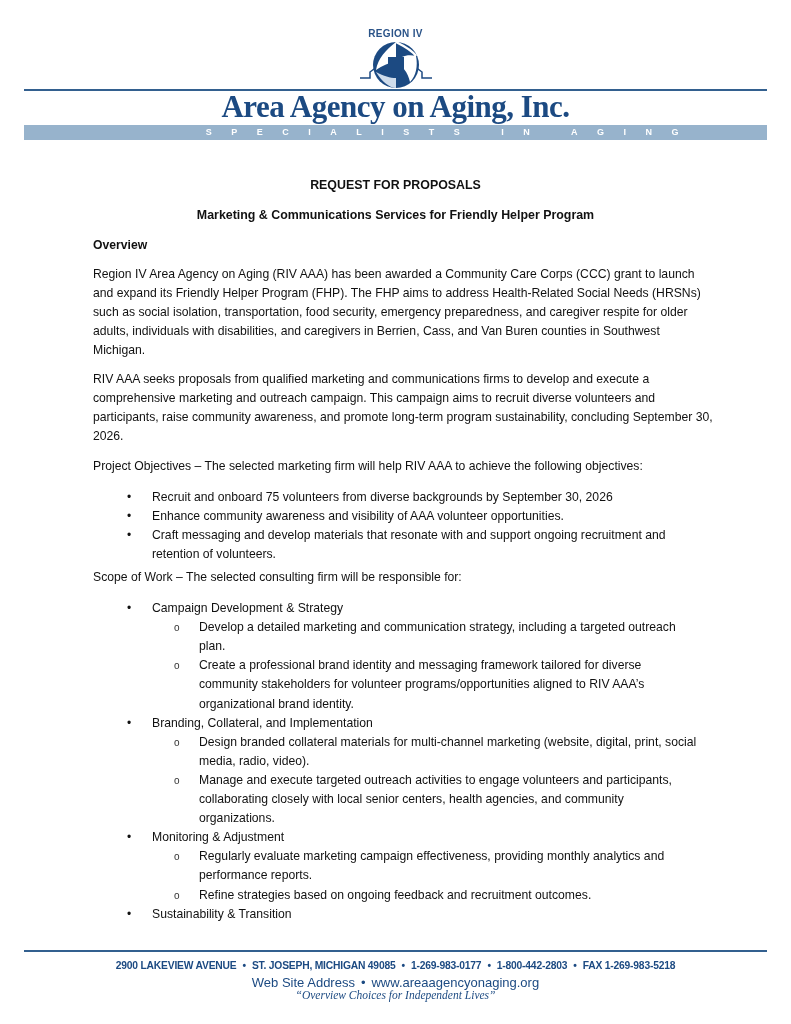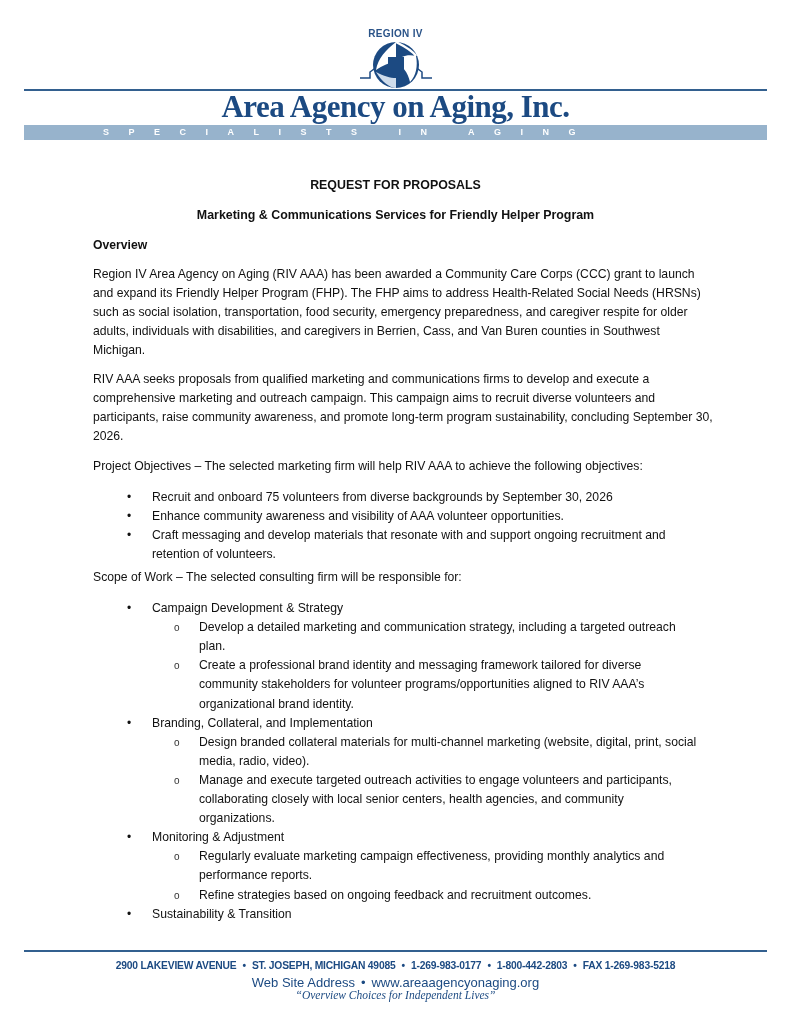--- a/index.html
+++ b/index.html
@@ -10,21 +10,21 @@
   .region-label { position: absolute; top: 28px; left: 0; width: 791px; text-align: center;
                   font-family: "Liberation Sans", sans-serif; font-size: 10px; font-weight: bold;
                   color: #2a5388; letter-spacing: 0.3px; }
   .logo { position: absolute; left: 356px; top: 38px; width: 80px; height: 54px; }
   .rule-top { position: absolute; top: 89px; left: 24px; width: 743px; height: 2px; background: #33608f; }
   .agency-name { position: absolute; top: 89px; left: 0; width: 791px; text-align: center;
                  font-family: "Liberation Serif", serif; font-weight: bold; font-size: 31px;
                  color: #1c4a82; letter-spacing: -0.5px; }
   .tagline-bar { position: absolute; top: 125px; left: 24px; width: 743px; height: 15px; background: #97b3cc; }
   .tagline { position: absolute; top: 125px; left: 0; width: 698px; height: 15px; line-height: 15px;
-             text-align: center; color: #ffffff; font-family: "Liberation Sans", sans-serif;
+             text-align: right; color: #ffffff; font-family: "Liberation Sans", sans-serif;
              font-weight: bold; font-size: 9px; letter-spacing: 19.5px; padding-left: 0; }
   .title { position: absolute; top: 178px; left: 0; width: 791px; text-align: center;
            font-weight: bold; font-size: 12.4px; }
   .subtitle { position: absolute; top: 208px; left: 0; width: 791px; text-align: center;
               font-weight: bold; font-size: 12.4px; }
   .block { position: absolute; left: 93px; width: 620px; font-size: 12.2px; line-height: 19.1px; }
   .heading { font-weight: bold; }
   b { font-weight: normal; }
   ul.l1 { margin: 12px; padding: 0; list-style: none; }
   ul.l1 > li { position: relative; padding-left: 47px; }

